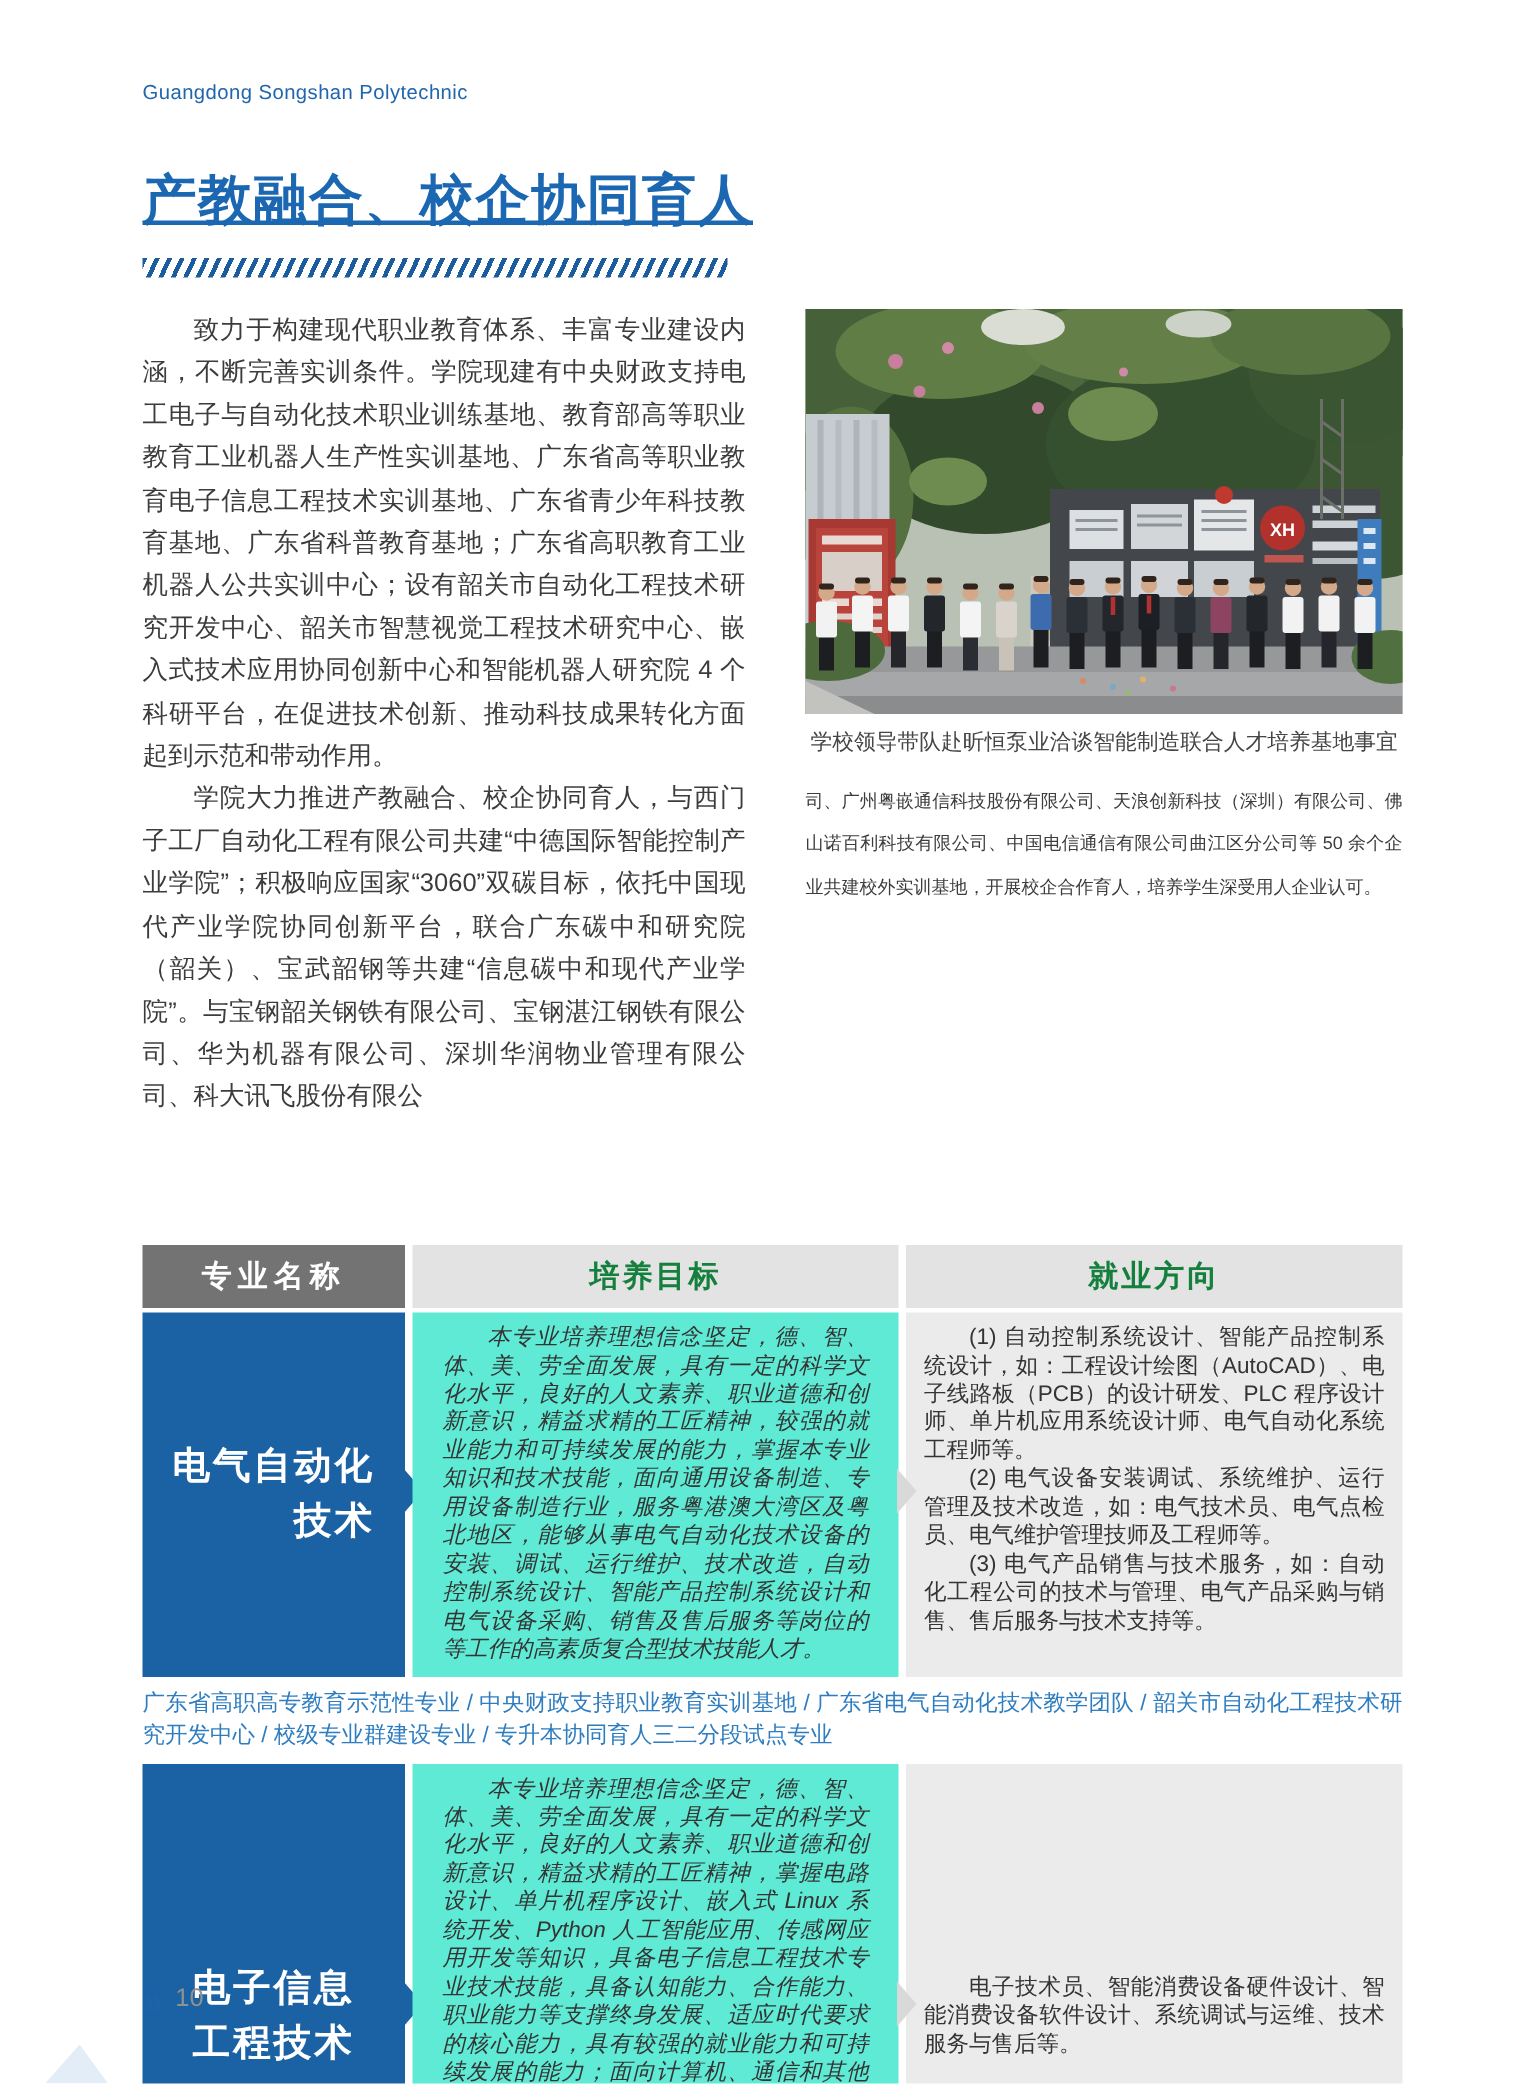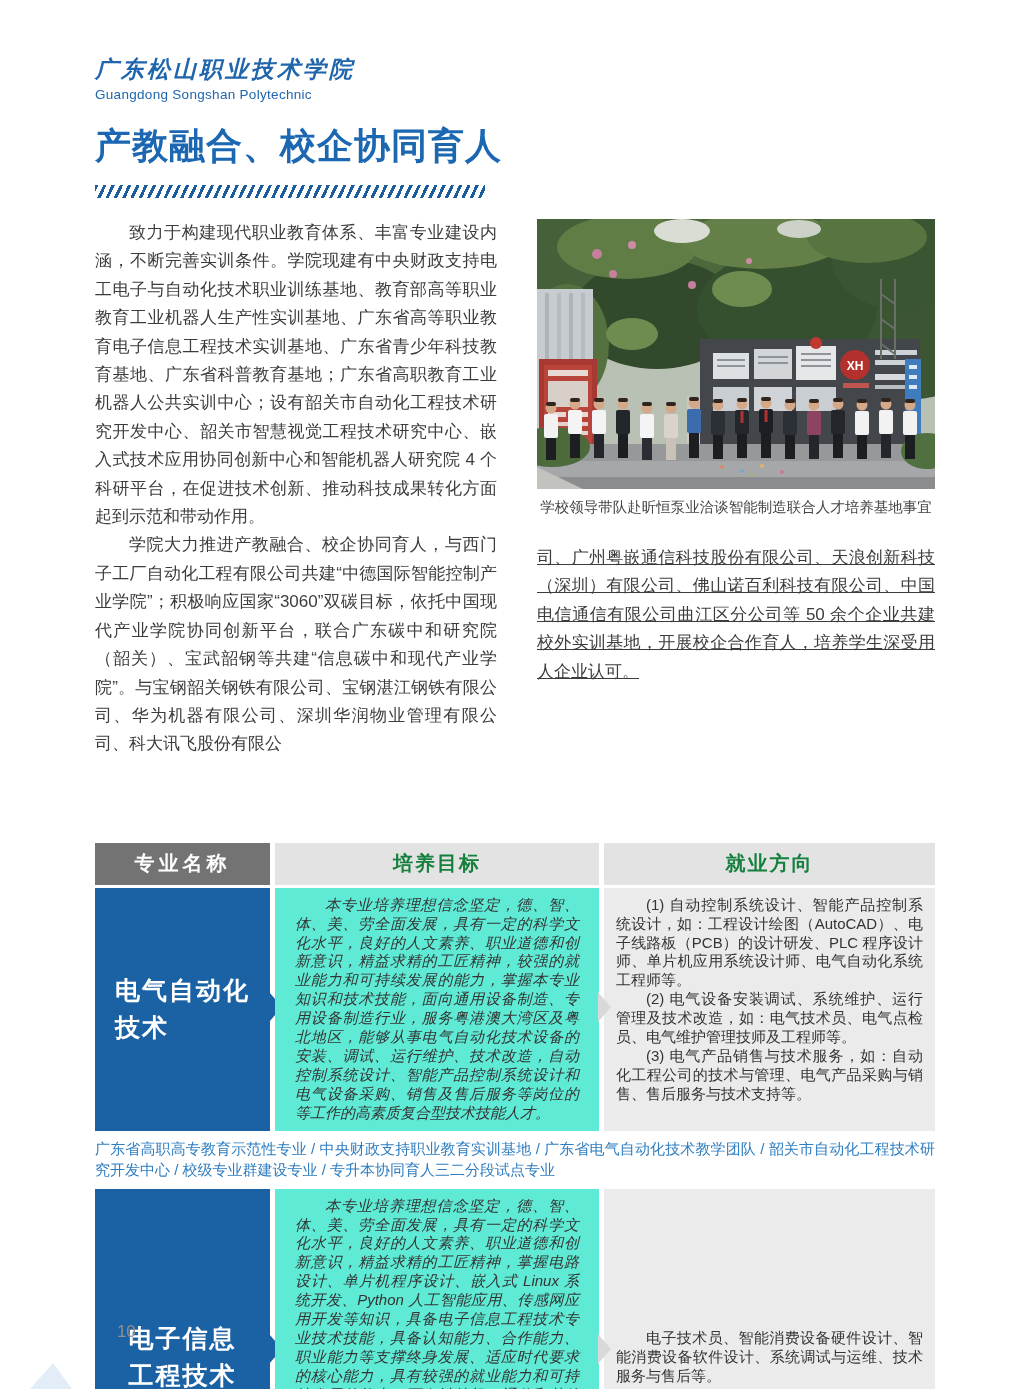--- a/index.html
+++ b/index.html
@@ -10,46 +10,46 @@
   }
   .content { position:absolute; left:95px; top:0; width:840px; }
 
   
   .logo { margin-top:54px; }
   .logo-cn { font-family:"DejaVu Serif",serif; font-style:italic; font-weight:bold;
     color:#2066ad; font-size:23px; letter-spacing:3px; }
   .logo-en { color:#2066ad; font-size:13.5px; margin-top:2px; letter-spacing:0.3px; }
 
   
-  .page-title { margin-top:20px; font-size:36px; font-weight:bold; color:#1b67b2; letter-spacing:1px; }
+  .page-title { margin-top:40px; font-size:36px; font-weight:bold; color:#1b67b2; letter-spacing:1px;text-decoration:underline; }
   .hatch { margin-top:14px; width:390px; height:13px;
     background:repeating-linear-gradient(115deg,#1a5c9e 0px,#1a5c9e 3px,transparent 3px,transparent 7.5px); }
 
   
   .cols { margin-top:21px; display:flex; gap:40px; }
   .col-left { width:402px; }
   .col-left p { margin:0; font-size:17px; line-height:28.4px; text-align:justify; text-indent:2em; }
   .col-right { width:398px; }
   .photo { width:398px; height:270px; display:block; background:#b9c0b4; }
   .caption { margin-top:9px; font-size:14.5px; color:#454545; text-align:center; }
-  .p-cont { margin:27px 0 0 0; font-size:17px; line-height:28.4px; text-align:justify;text-decoration:underline; }
+  .p-cont { margin:16px 0 0 0; font-size:12px; line-height:28.4px; text-align:justify; }
 
   
   .majors-table { margin-top:84px; }
   .trow { display:flex; gap:5px; }
   .thead { margin-bottom:3px; }
   .c1 { width:175px; flex:none; }
   .c2 { width:324px; flex:none; }
   .c3 { width:331px; flex:none; }
   .hcell { height:42px; display:flex; align-items:center; justify-content:center;
     font-size:20px; font-weight:bold; }
   .hcell.blue { background:#737373; color:#ffffff; letter-spacing:4px; }
   .hcell.gray { background:#e3e3e3; color:#15803d; letter-spacing:2px; }
   .major-cell { background:#1b62a4; color:#ffffff; display:flex; align-items:center; justify-content:center;
-    text-align:left; font-size:25px; font-weight:bold; letter-spacing:2px; line-height:37px;
+    text-align:right; font-size:25px; font-weight:bold; letter-spacing:2px; line-height:37px;
     white-space:pre-line; position:relative; }
   .major-cell::after { content:""; position:absolute; right:-12px; top:43%;
     border-top:15px solid transparent; border-bottom:15px solid transparent; border-left:13px solid #1b62a4; }
   .obj-cell { background:#5eead4; padding:8px 20px; position:relative;font-style:italic; }
   .obj-cell::after { content:""; position:absolute; right:-12px; top:43%;
     border-top:15px solid transparent; border-bottom:15px solid transparent; border-left:13px solid #d9d9d9; }
   .job-cell { background:#ebebeb; padding:8px 12px; }
   .job-cell.vcenter { display:flex; flex-direction:column; justify-content:center; }
   .cell-p { margin:0; font-size:15px; line-height:18.9px; text-align:justify; text-indent:2em; color:#343434; }
   .footnote { margin:7px 0 9px 0; font-size:15px; line-height:21px; color:#2e7dc0; text-align:justify; }
@@ -60,21 +60,20 @@
   .footer-page { color:#909090; font-size:17px; margin-left:10px; }
   .corner-deco { position:absolute; left:30px; bottom:0; width:42px; height:26px;
     background:#e3edf7; clip-path:polygon(0 100%,100% 100%,55% 0); }
 </style>
 </head>
 <body>
 
 <div class="content">
 
   <div class="logo">
-    <div class="logo-cn">广东松山职业技术学院</div>
     <div class="logo-en">Guangdong Songshan Polytechnic</div>
   </div>
 
   <div class="page-title">产教融合、校企协同育人</div>
   <div class="hatch"></div>
 
   <div class="cols">
     <div class="col-left">
       <p>致力于构建现代职业教育体系、丰富专业建设内涵，不断完善实训条件。学院现建有中央财政支持电工电子与自动化技术职业训练基地、教育部高等职业教育工业机器人生产性实训基地、广东省高等职业教育电子信息工程技术实训基地、广东省青少年科技教育基地、广东省科普教育基地；广东省高职教育工业机器人公共实训中心；设有韶关市自动化工程技术研究开发中心、韶关市智慧视觉工程技术研究中心、嵌入式技术应用协同创新中心和智能机器人研究院 4 个科研平台，在促进技术创新、推动科技成果转化方面起到示范和带动作用。</p>
       <p>学院大力推进产教融合、校企协同育人，与西门子工厂自动化工程有限公司共建“中德国际智能控制产业学院”；积极响应国家“3060”双碳目标，依托中国现代产业学院协同创新平台，联合广东碳中和研究院（韶关）、宝武韶钢等共建“信息碳中和现代产业学院”。与宝钢韶关钢铁有限公司、宝钢湛江钢铁有限公司、华为机器有限公司、深圳华润物业管理有限公司、科大讯飞股份有限公</p>

